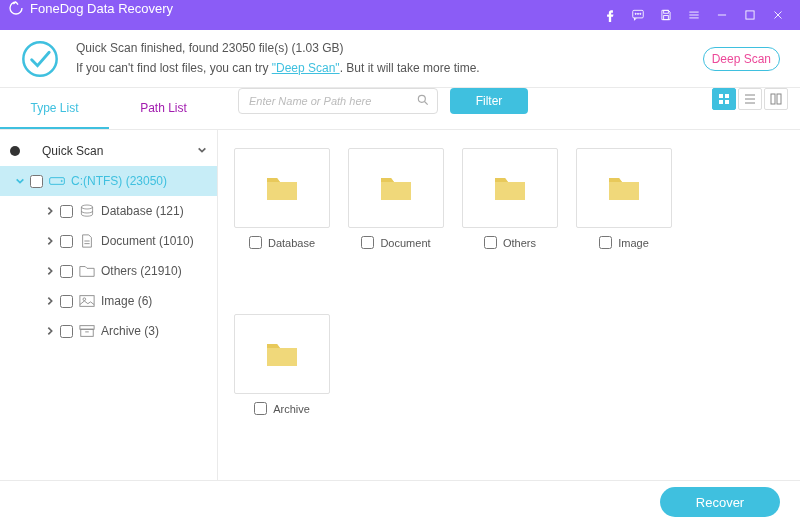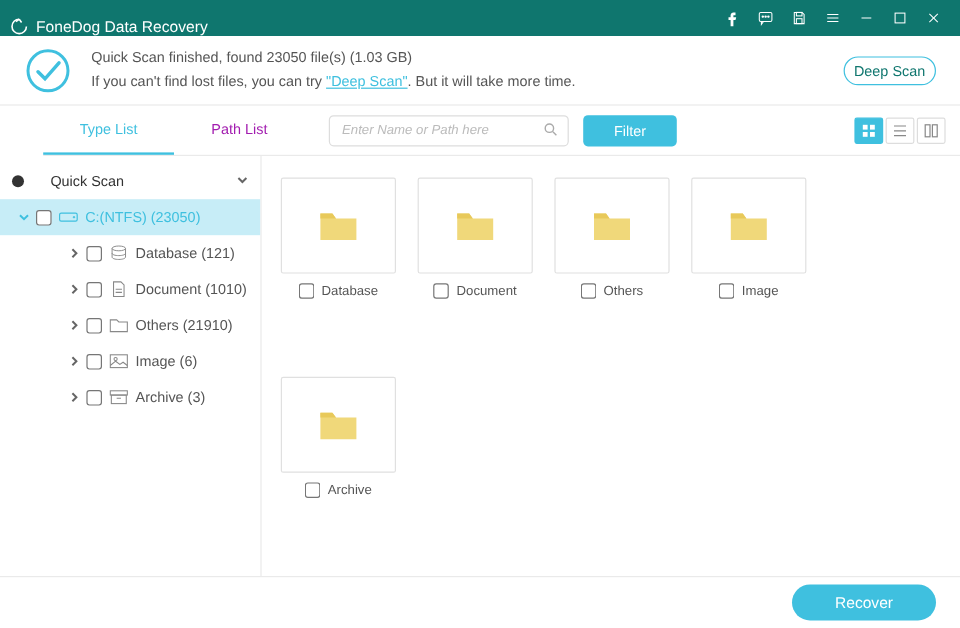--- a/index.html
+++ b/index.html
@@ -1,32 +1,32 @@
 <!DOCTYPE html>
 <html><head>
 <meta charset="utf-8">
 <style>
 * { margin: 0; padding: 0; box-sizing: border-box; font-family: -apple-system, BlinkMacSystemFont, "Segoe UI", Arial, sans-serif; }
 body { width: 800px; height: 523px; background: #fff; overflow: hidden; }
 
-.titlebar { height: 30px; background: #0f766e; display: flex; align-items: flex-end; padding: 0 8px; color: #fff; }
+.titlebar { height: 30px; background: #8b5cf6; display: flex; align-items: flex-start; padding: 0 8px; color: #fff; }
 .titlebar .logo { display: flex; align-items: center; gap: 6px; font-size: 13px; }
 .titlebar .logo svg { width: 16px; height: 16px; }
 .titlebar .spacer { flex: 1; }
 .titlebar .winbtn { width: 28px; height: 30px; display: flex; align-items: center; justify-content: center; cursor: pointer; }
 .titlebar .winbtn svg { width: 14px; height: 14px; stroke: #fff; fill: none; stroke-width: 1.5; }
 
 .infobar { height: 58px; display: flex; align-items: center; padding: 0 20px; border-bottom: 1px solid #eaeaea; }
 .infobar .check { width: 40px; height: 40px; margin-right: 16px; }
 .infobar .check svg { width: 40px; height: 40px; }
 .infobar .msgs { flex: 1; font-size: 12px; color: #555; line-height: 1.6; }
 .infobar .msgs a { color: #3fc0df; text-decoration: underline; cursor: pointer; }
-.infobar .deep { border: 1px solid #3fc0df; color: #0f766e; background: #fff; border-radius: 14px; padding: 4px 8px; font-size: 12px; cursor: pointer; }
-
-.toolbar { height: 42px; display: flex; align-items: center; border-bottom: 1px solid #eaeaea; margin-left: 36px; }
+.infobar .deep { border: 1px solid #3fc0df; color: #ec4899; background: #fff; border-radius: 14px; padding: 4px 8px; font-size: 12px; cursor: pointer; }
+
+.toolbar { height: 42px; display: flex; align-items: flex-start; border-bottom: 1px solid #eaeaea; }
 .tabs { display: flex; width: 218px; height: 100%; }
 .tab { flex: 1; display: flex; align-items: center; justify-content: center; font-size: 12px; color: #a21caf; cursor: pointer; border-bottom: 2px solid transparent; }
 .tab.active { color: #3fc0df; border-bottom-color: #3fc0df; }
 .searchwrap { margin-left: 20px; position: relative; }
 .searchwrap input { width: 200px; height: 26px; border: 1px solid #ddd; border-radius: 4px; padding: 0 28px 0 10px; font-size: 11px; color: #555; outline: none; }
 .searchwrap input::placeholder { color: #bbb; font-style: italic; }
 .searchwrap .sicon { position: absolute; right: 8px; top: 5px; width: 14px; height: 14px; }
 .filterbtn { margin-left: 12px; background: #3fc0df; color: #fff; border: none; border-radius: 4px; width: 78px; height: 26px; font-size: 12px; cursor: pointer; }
 .toolbar .spacer { flex: 1; }
 .viewmodes { display: flex; gap: 2px; margin-right: 12px; }
@@ -40,21 +40,21 @@
 .treeitem .toggle { width: 20px; display: flex; justify-content: center; }
 .treeitem .cb { margin-right: 6px; }
 .treeitem .icn { margin-right: 6px; display: flex; align-items: center; }
 .treeitem .icn svg { width: 16px; height: 14px; }
 .treeitem.root { font-weight: 500; color: #333; gap: 16px; }
 .treeitem.root .rootlabel { flex: 1; }
 .treeitem.root .chev { margin-left: auto; }
 .treeitem.sel { background: #c7edf7; color: #3fc0df; }
 .treeitem.sel svg { stroke: #3fc0df; }
 .treeitem.lvl1 { padding-left: 10px; }
-.treeitem.lvl2 { padding-left: 52px; }
+.treeitem.lvl2 { padding-left: 40px; }
 input[type=checkbox] { width: 13px; height: 13px; cursor: pointer; }
 
 .grid { flex: 1; padding: 18px 16px; display: flex; gap: 18px; align-items: flex-start; flex-wrap: wrap; }
 .folder { width: 96px; display: flex; flex-direction: column; align-items: center; cursor: pointer; }
 .folder .fframe { width: 96px; height: 80px; border: 1px solid #e0e0e0; border-radius: 2px; display: flex; align-items: center; justify-content: center; }
 .folder .fframe svg { width: 34px; height: 28px; }
 .folder .flabel { display: flex; align-items: center; gap: 6px; margin-top: 8px; font-size: 11px; color: #555; }
 
 .footer { height: 43px; border-top: 1px solid #eaeaea; display: flex; align-items: center; padding: 0 20px; }
 .footer .spacer { flex: 1; }

